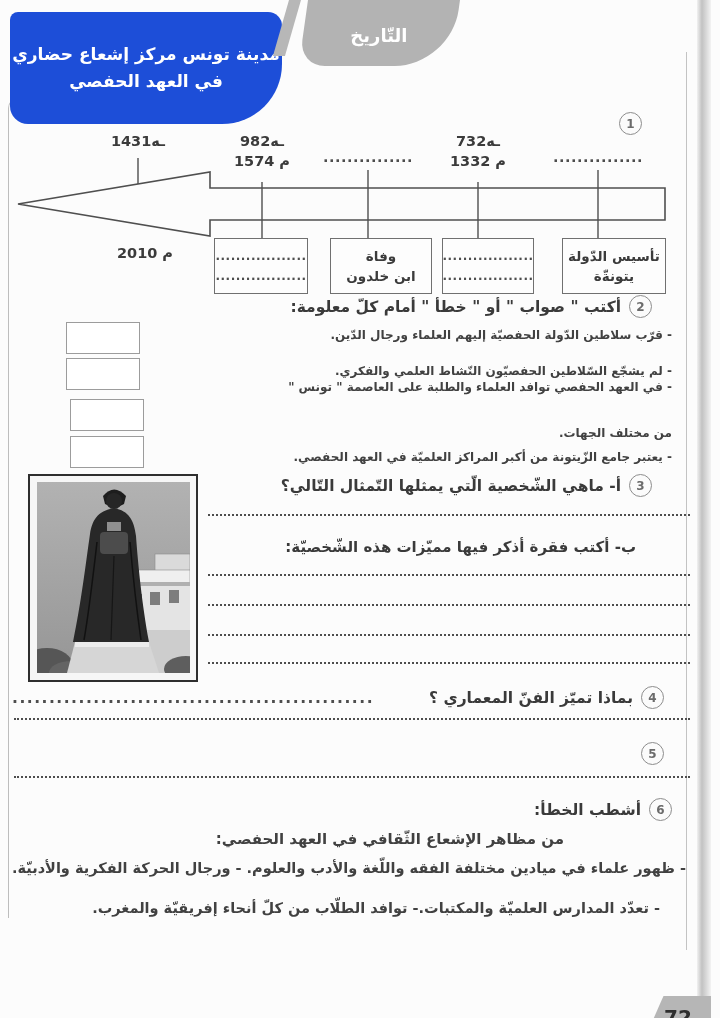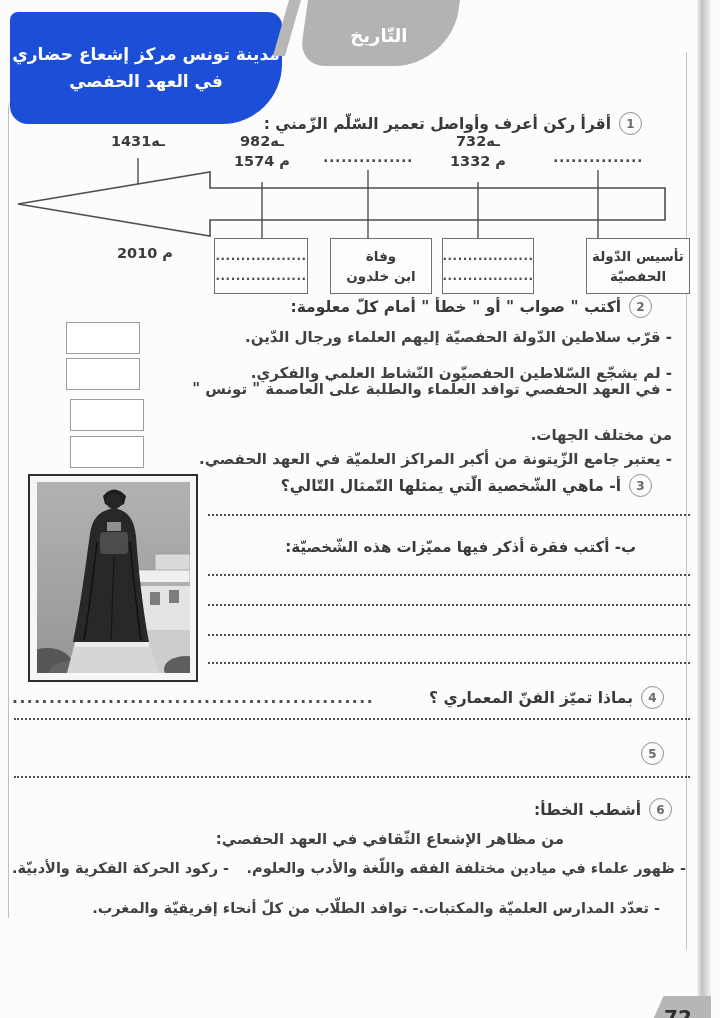--- a/index.html
+++ b/index.html
@@ -28,21 +28,21 @@
   
   .pagenum{position:absolute;left:645px;top:950px;width:66px;height:42px;background:#b6b6b6;
     clip-path:polygon(28% 0,100% 0,100% 100%,0 100%);display:flex;align-items:center;
     justify-content:center;font-weight:bold;font-size:20px;color:#2e2e2e;direction:ltr;margin-top:46px;}
   
   .qn{display:inline-flex;width:21px;height:21px;border:1.4px solid #8d8d8d;border-radius:50%;
     align-items:center;justify-content:center;font-size:12px;color:#6b6b6b;font-weight:bold;
     flex:none;background:#fbfbfb;}
   .qrow{position:absolute;display:flex;align-items:center;gap:8px;font-weight:bold;
     font-size:15.5px;color:#3a3a3a;white-space:nowrap;}
-  .stmt{position:absolute;right:48px;text-align:right;font-size:15px;font-weight:600;color:#414141;white-space:nowrap;}
+  .stmt{position:absolute;right:48px;text-align:right;font-size:12px;font-weight:600;color:#414141;white-space:nowrap;}
   .ansbox{position:absolute;width:72px;height:30px;border:1.5px solid #9c9c9c;background:#fff;}
   .dotline{position:absolute;height:0;border-bottom:2px dotted #4d4d4d;}
   .dotfill{flex:1;overflow:hidden;white-space:nowrap;letter-spacing:1.5px;font-weight:bold;color:#4d4d4d;direction:ltr;}
   .ltr{direction:ltr;unicode-bidi:bidi-override;}
   
   .timeline{position:absolute;left:10px;top:126px;width:664px;height:176px;}
   .timeline svg{position:absolute;left:0;top:0;}
   .tl-label{position:absolute;font-weight:bold;font-size:14.5px;color:#3b3b3b;text-align:center;
     width:110px;line-height:1.35;}
   .tl-dots{letter-spacing:0.5px;color:#4d4d4d;}
@@ -73,21 +73,20 @@
     <span>مدينة تونس مركز إشعاع حضاري</span>
     <span>في العهد الحفصي</span>
   </div>
   <div class="divider-sliver"></div>
   <div class="tarikh-tab">
     <span>التّاريخ</span>
   </div>
 
   <div class="qrow" style="top:112px;right:78px;">
     <span class="qn">1</span>
-    <span>أقرأ ركن أعرف وأواصل تعمير السّلّم الزّمني :</span>
   </div>
 
   <div class="timeline">
     <svg width="664" height="176" viewBox="0 0 664 176">
       <polygon points="8,78 200,46 200,62 655,62 655,94 200,94 200,110" fill="none" stroke="#4f4f4f" stroke-width="1.6"></polygon>
       <line x1="588" y1="44" x2="588" y2="112" stroke="#4f4f4f" stroke-width="1.4"></line>
       <line x1="468" y1="56" x2="468" y2="112" stroke="#4f4f4f" stroke-width="1.4"></line>
       <line x1="358" y1="44" x2="358" y2="112" stroke="#4f4f4f" stroke-width="1.4"></line>
       <line x1="252" y1="56" x2="252" y2="112" stroke="#4f4f4f" stroke-width="1.4"></line>
       <line x1="128" y1="32" x2="128" y2="58" stroke="#4f4f4f" stroke-width="1.4"></line>
@@ -107,23 +106,23 @@
       <div class="ltr">982هـ</div>
       <div class="ltr">1574 م</div>
     </div>
     <div class="tl-label" style="left:73px;top:6px;">
       <div class="ltr">1431هـ</div>
     </div>
     <div class="tl-label" style="left:80px;top:118px;">
       <div class="ltr">2010 م</div>
     </div>
 
-    <div class="tl-box" style="left:576px;width:104px;">
+    <div class="tl-box" style="left:552px;width:104px;">
       <span>تأسيس الدّولة</span>
-      <span>الحفصيّة</span>
+      <span>يتونةّة</span>
     </div>
     <div class="tl-box" style="left:432px;width:92px;">
       <span class="tl-dots">..................</span>
       <span class="tl-dots">..................</span>
     </div>
     <div class="tl-box" style="left:320px;width:102px;">
       <span>وفاة</span>
       <span>ابن خلدون</span>
     </div>
     <div class="tl-box" style="left:204px;width:94px;">
@@ -214,21 +213,21 @@
   </div>
   <div class="dotline" style="top:776px;left:14px;right:30px;"></div>
 
   <div class="qrow" style="top:798px;right:48px;">
     <span class="qn">6</span>
     <span>أشطب الخطأ:</span>
   </div>
   <div class="intro" style="top:830px;right:156px;">من مظاهر الإشعاع الثّقافي في العهد الحفصي:</div>
   <div class="q6line" style="top:860px;right:34px;left:12px;">
     <span>- ظهور علماء في ميادين مختلفة الفقه واللّغة والأدب والعلوم.</span>
-    <span>- ركود الحركة الفكرية والأدبيّة.</span>
+    <span>- ورجال الحركة الفكرية والأدبيّة.</span>
   </div>
   <div class="q6line" style="top:900px;right:60px;left:105px;">
     <span>- تعدّد المدارس العلميّة والمكتبات.</span>
     <span>- توافد الطلّاب من كلّ أنحاء إفريقيّة والمغرب.</span>
   </div>
 
   <div class="pagenum">
     <span>72</span>
   </div>
 

